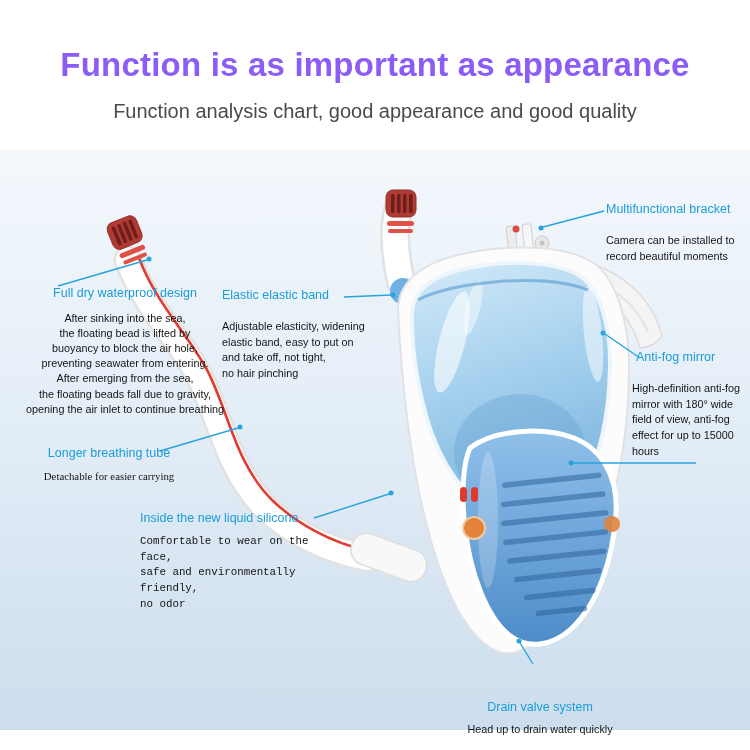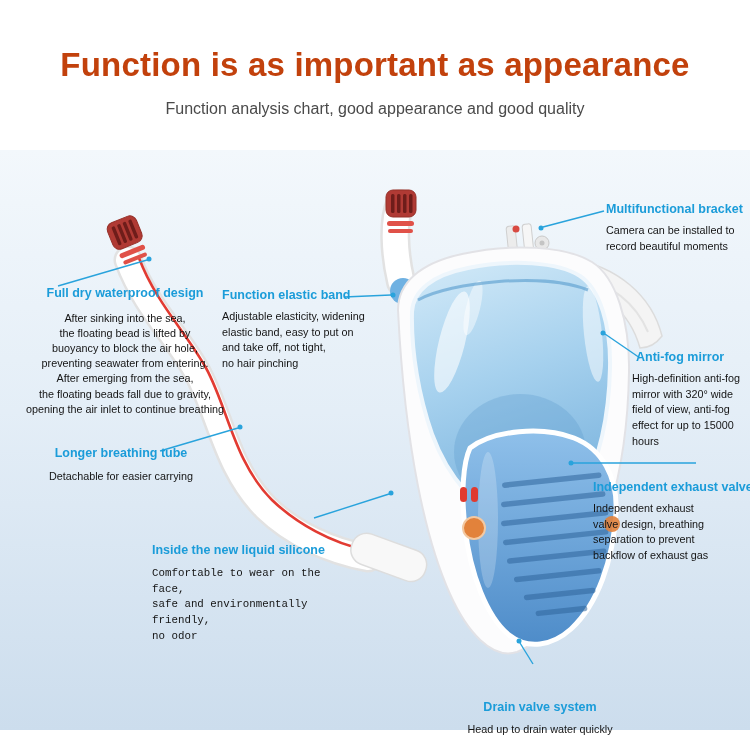--- a/index.html
+++ b/index.html
@@ -1,41 +1,41 @@
 <!DOCTYPE html>
 <html><head>
 <meta charset="utf-8">
 <style>
   html,body{margin:0;padding:0;background:#fff;}
   .page{
     position:relative;width:750px;height:750px;overflow:hidden;
     font-family:"Liberation Sans",sans-serif;background:#ffffff;
   }
   .header{position:absolute;top:46px;left:0;width:750px;text-align:center;}
-  .title{margin:0;font-size:33px;font-weight:700;color:#c2410c;letter-spacing:0.2px;}
-  .subtitle{margin:16px 0 0 0;font-size:16px;font-weight:400;color:#4a4a4a;}
+  .title{margin:0;font-size:33px;font-weight:700;color:#8b5cf6;letter-spacing:0.2px;}
+  .subtitle{margin:16px 0 0 0;font-size:20px;font-weight:400;color:#4a4a4a;}
   .bg-panel{
     position:absolute;left:0;top:150px;width:750px;height:580px;
     background:linear-gradient(180deg,#f3f8fc 0%,#e4eef7 45%,#ccdded 100%);
   }
   .scene-svg{position:absolute;left:0;top:0;width:750px;height:750px;}
   .callout{position:absolute;}
   .callout .label{
-    font-size:12.5px;font-weight:700;color:#1b9cd9;white-space:nowrap;
+    font-size:12.5px;font-weight:400;color:#1b9cd9;white-space:nowrap;
   }
   .callout .desc{
-    margin-top:7px;font-size:10.8px;line-height:1.45;color:#141414;
+    margin-top:17px;font-size:10.8px;line-height:1.45;color:#141414;
     white-space:pre-line;
   }
   .c0{left:606px;top:202px;width:140px;}
   .c1{left:4px;top:286px;width:242px;text-align:center;} .c1 .desc{margin-top:11px;line-height:1.4;}
   .c2{left:222px;top:288px;width:178px;}
   .c3{left:632px;top:350px;width:118px;} .c3 .label{margin-left:4px;}
-  .c4{left:36px;top:446px;width:170px;text-align:center;} .c4 .desc{margin-top:9px;}
-  .c5{left:152px;top:511px;width:196px;margin-top:32px;} .c5 .desc{margin-top:9px;font-family:Liberation Mono, monospace;}
+  .c4{left:24px;top:446px;width:170px;text-align:center;} .c4 .desc{margin-top:9px;font-family:Liberation Serif, serif;}
+  .c5{left:140px;top:511px;width:196px;} .c5 .desc{margin-top:9px;font-family:Liberation Mono, monospace;}
   .c6{left:593px;top:480px;width:152px;}
   .c7{left:442px;top:700px;width:196px;text-align:center;} .c7 .desc{margin-top:8px;text-align:center;}
 </style>
 </head>
 <body>
 
 <div class="page">
 
   <div class="header">
     <h1 class="title">Function is as important as appearance</h1>
@@ -167,54 +167,47 @@
     <div class="desc">After sinking into the sea,
 the floating bead is lifted by
 buoyancy to block the air hole,
 preventing seawater from entering.
 After emerging from the sea,
 the floating beads fall due to gravity,
 opening the air inlet to continue breathing</div>
   </div>
 
   <div class="callout c2">
-    <div class="label">Function elastic band</div>
+    <div class="label">Elastic elastic band</div>
     <div class="desc">Adjustable elasticity, widening
 elastic band, easy to put on
 and take off, not tight,
 no hair pinching</div>
   </div>
 
   <div class="callout c3">
     <div class="label">Anti-fog mirror</div>
     <div class="desc">High-definition anti-fog
-mirror with 320°  wide
+mirror with 180°  wide
 field of view, anti-fog
 effect for up to 15000
 hours</div>
   </div>
 
   <div class="callout c4">
     <div class="label">Longer breathing tube</div>
     <div class="desc">Detachable for easier carrying</div>
   </div>
 
   <div class="callout c5">
     <div class="label">Inside the new liquid silicone</div>
     <div class="desc">Comfortable to wear on the face,
 safe and environmentally friendly,
 no odor</div>
   </div>
 
-  <div class="callout c6">
-    <div class="label">Independent exhaust valve</div>
-    <div class="desc">Independent exhaust
-valve design, breathing
-separation to prevent
-backflow of exhaust gas</div>
-  </div>
 
   <div class="callout c7">
     <div class="label">Drain valve system</div>
     <div class="desc">Head up to drain water quickly</div>
   </div>
 
 </div>
 
 </body></html>

